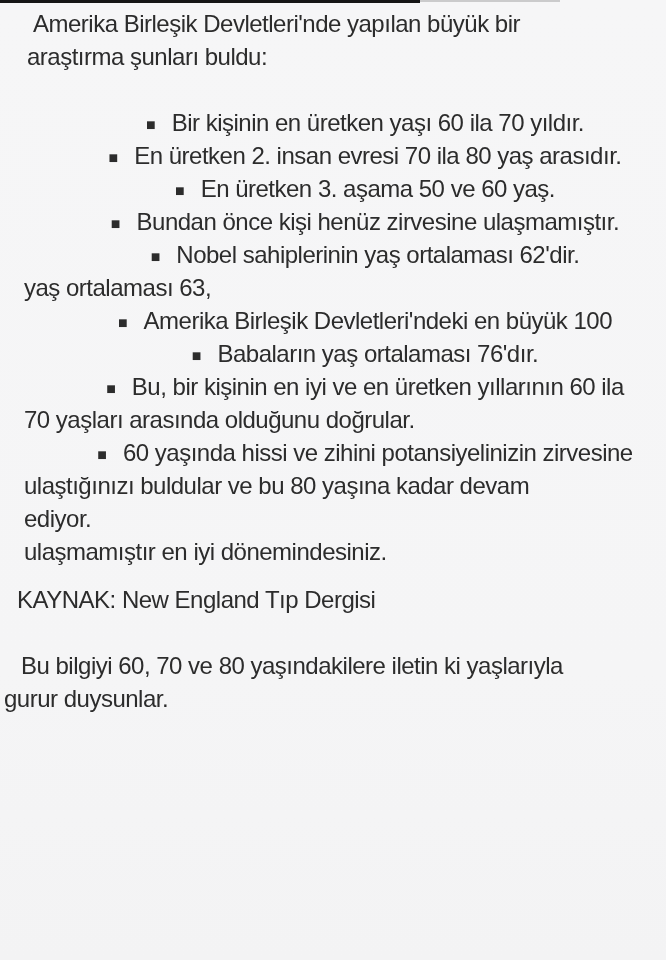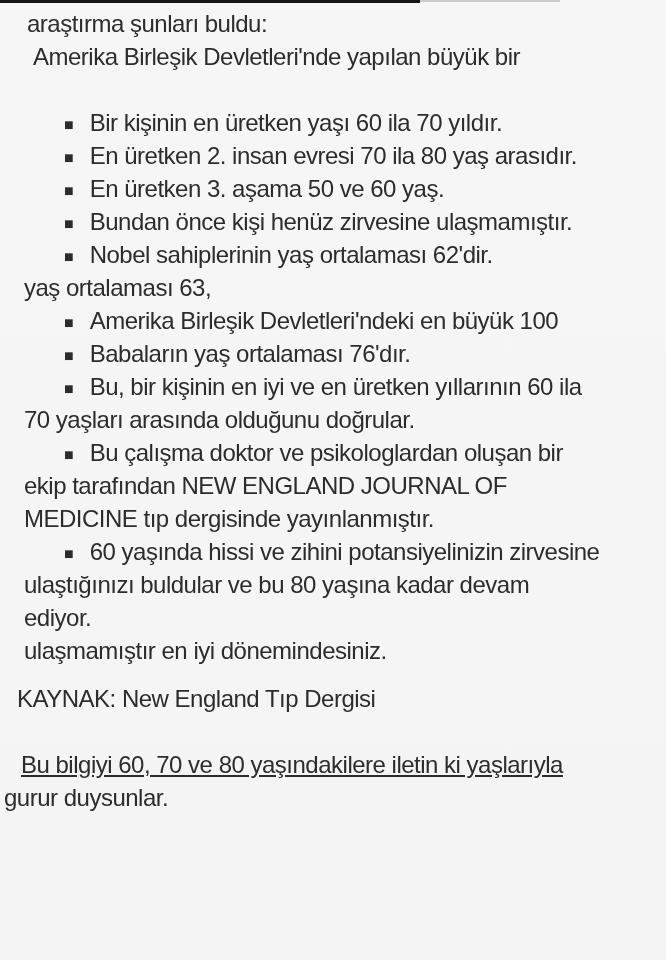--- a/index.html
+++ b/index.html
@@ -48,45 +48,45 @@
     height: 33px;
     line-height: 33px;
     white-space: nowrap;
     padding-left: 16px;
     overflow: hidden;
   }
   .para { margin: 0; }
   .intro { margin-bottom: 33px; }
   .intro .line.first { padding-left: 33px; }
   .intro .line.cont  { padding-left: 27px; }
-  .bullet-para .line.first { padding-left: 64px; }
+  .bullet-para .line.first { padding-left: 64px; text-align: center; }
   .bullet-para .line.cont  { padding-left: 24px; }
   .bullet {
     display: inline-block;
     font-size: 16px;
     letter-spacing: 0;
     margin-right: 16px;
     transform: translateY(-1px);
   }
   .source { margin-top: 15px; margin-bottom: 33px; }
   .source .line { padding-left: 17px; }
-  .footer .line.first { padding-left: 21px; text-decoration: underline; }
+  .footer .line.first { padding-left: 21px; }
   .footer .line.cont  { padding-left: 4px; }
 </style>
 </head>
 <body>
 
 <div class="page">
   <div class="top-edge">
     <span class="edge-dark"></span><span class="edge-mid"></span>
   </div>
 
   <div id="intro" class="para intro">
+      <div class="line first">Amerika Birleşik Devletleri'nde yapılan büyük bir</div>
       <div class="line cont">araştırma şunları buldu:</div>
-      <div class="line first">Amerika Birleşik Devletleri'nde yapılan büyük bir</div>
     </div>
 
   <div id="bullets">
       <div class="para bullet-para">
         <div class="line first"><span class="bullet">■</span>Bir kişinin en üretken yaşı 60 ila 70 yıldır.</div>
       </div>
       <div class="para bullet-para">
         <div class="line first"><span class="bullet">■</span>En üretken 2. insan evresi 70 ila 80 yaş arasıdır.</div>
       </div>
       <div class="para bullet-para">
@@ -105,25 +105,20 @@
         <div class="line first"><span class="bullet">■</span>Amerika Birleşik Devletleri'ndeki en büyük 100</div>
       </div>
       <div class="para bullet-para">
         <div class="line first"><span class="bullet">■</span>Babaların yaş ortalaması 76'dır.</div>
       </div>
       <div class="para bullet-para">
         <div class="line first"><span class="bullet">■</span>Bu, bir kişinin en iyi ve en üretken yıllarının 60 ila</div>
         <div class="line cont">70 yaşları arasında olduğunu doğrular.</div>
       </div>
       <div class="para bullet-para">
-        <div class="line first"><span class="bullet">■</span>Bu çalışma doktor ve psikologlardan oluşan bir</div>
-        <div class="line cont">ekip tarafından NEW ENGLAND JOURNAL OF</div>
-        <div class="line cont">MEDICINE tıp dergisinde yayınlanmıştır.</div>
-      </div>
-      <div class="para bullet-para">
         <div class="line first"><span class="bullet">■</span>60 yaşında hissi ve zihini potansiyelinizin zirvesine</div>
         <div class="line cont">ulaştığınızı buldular ve bu 80 yaşına kadar devam</div>
         <div class="line cont">ediyor.</div>
       </div>
       <div class="para bullet-para">
         <div class="line cont">ulaşmamıştır en iyi dönemindesiniz.</div>
       </div>
     </div>
 
   <div class="para source">

